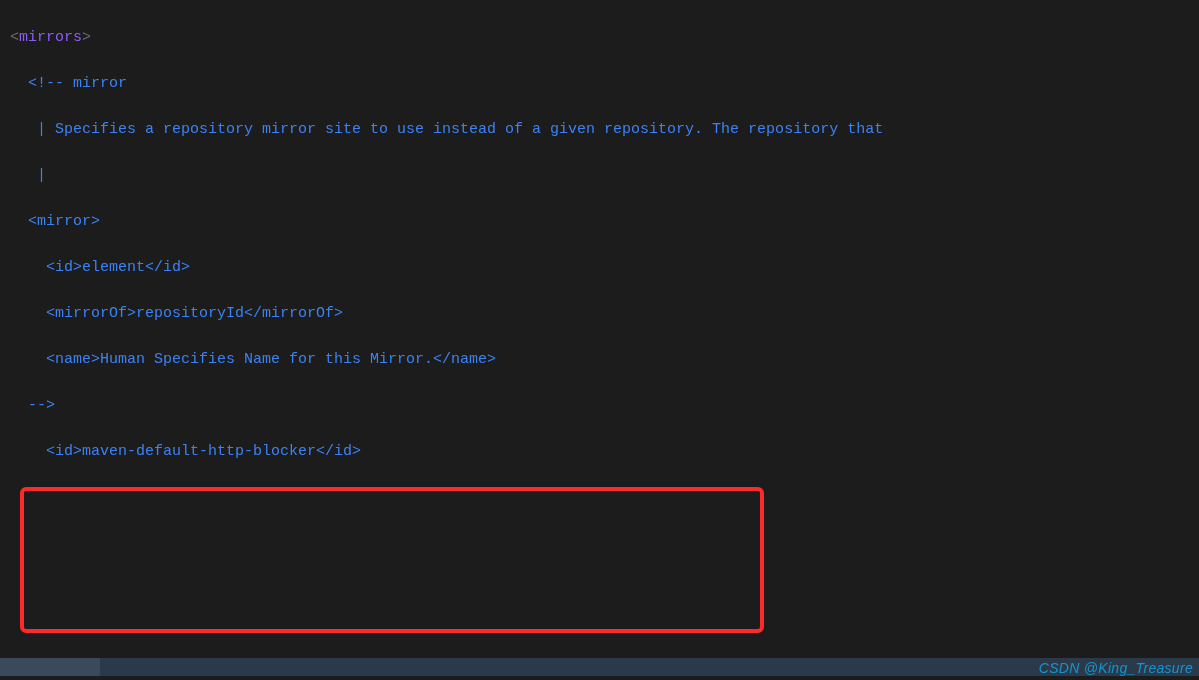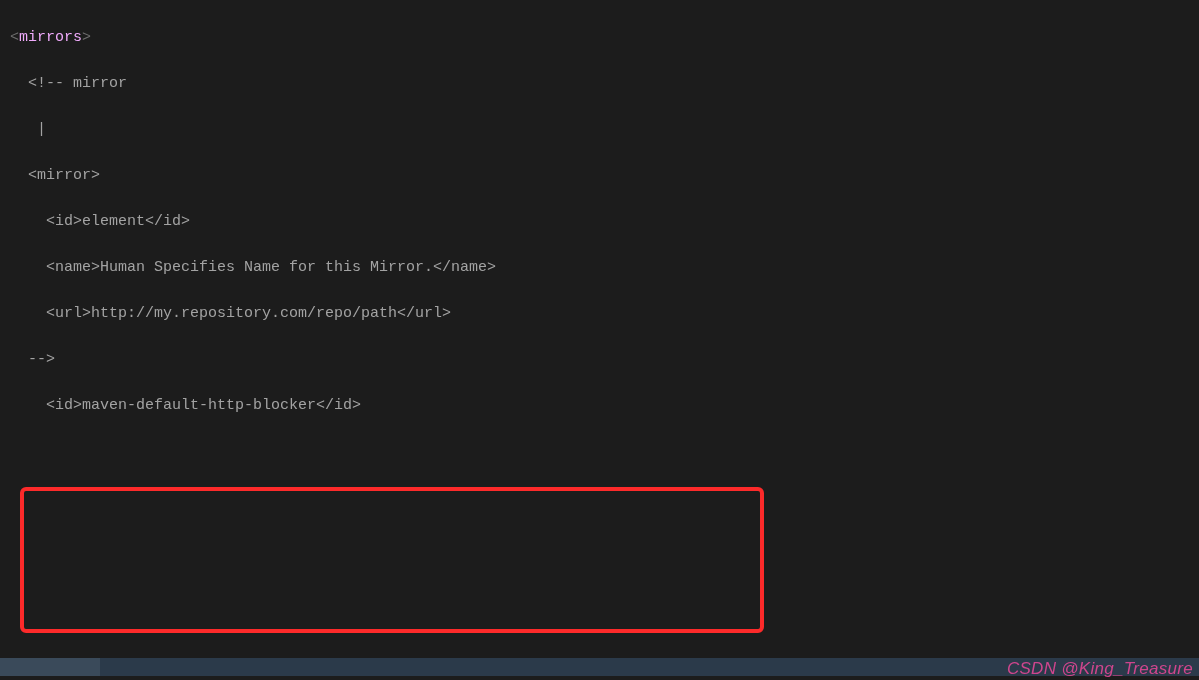--- a/index.html
+++ b/index.html
@@ -14,22 +14,22 @@
     overflow: hidden;
     position: relative;
   }
   .editor {
     padding: 3px 0 0 10px;
     white-space: pre;
     position: relative;
   }
   .line { display: block; height: 23px; }
   .punct { color: #6d6d6d; }
-  .tag { color: #f0abfc; }
-  .comment { color: #a3a3a3; }
+  .tag { color: #8b5cf6; }
+  .comment { color: #3b82f6; }
   .highlight-box {
     position: absolute;
     border: 4px solid #fc2a2a;
     border-radius: 6px;
     left: 20px;
     top: 487px;
     width: 744px;
     height: 146px;
     pointer-events: none;
   }
@@ -46,39 +46,40 @@
     left: 0;
     top: 0;
     width: 100px;
     height: 18px;
     background: #3a4a5a;
   }
   .watermark {
     position: absolute;
     right: 6px;
     bottom: 0px;
-    color: #ec4899;
+    color: #0ea5e9;
     font-style: italic;
     font-family: "Segoe UI", Arial, sans-serif;
-    font-size: 17px;
+    font-size: 14px;
     opacity: 0.85;
     letter-spacing: 0.3px;
   }
 </style>
 </head>
 <body>
 
 <div class="editor">
 <span class="line"><span class="punct">&lt;</span><span class="tag">mirrors</span><span class="punct">&gt;</span></span>
 <span class="line comment">  &lt;!-- mirror</span>
+<span class="line comment">   | Specifies a repository mirror site to use instead of a given repository. The repository that</span>
 <span class="line comment">   |</span>
 <span class="line comment">  &lt;mirror&gt;</span>
 <span class="line comment"><span>    &lt;id&gt;</span><span>element</span><span>&lt;/id&gt;</span></span>
+<span class="line comment"><span>    &lt;mirrorOf&gt;</span><span>repositoryId</span><span>&lt;/mirrorOf&gt;</span></span>
 <span class="line comment"><span>    &lt;name&gt;</span><span>Human Specifies Name for this Mirror.</span><span>&lt;/name&gt;</span></span>
-<span class="line comment"><span>    &lt;url&gt;</span><span>http://my.repository.com/repo/path</span><span>&lt;/url&gt;</span></span>
 <span class="line comment">  --&gt;</span>
 <span class="line comment"><span>    &lt;id&gt;</span><span>maven-default-http-blocker</span><span>&lt;/id&gt;</span></span>
 
 
 
 
 
 
 
 

